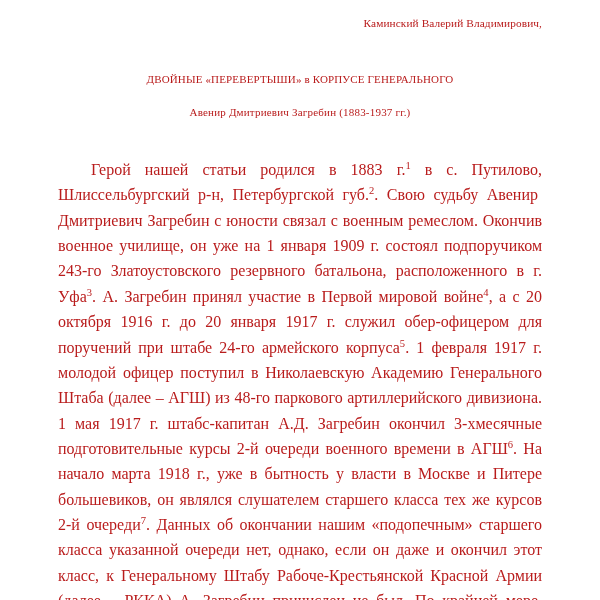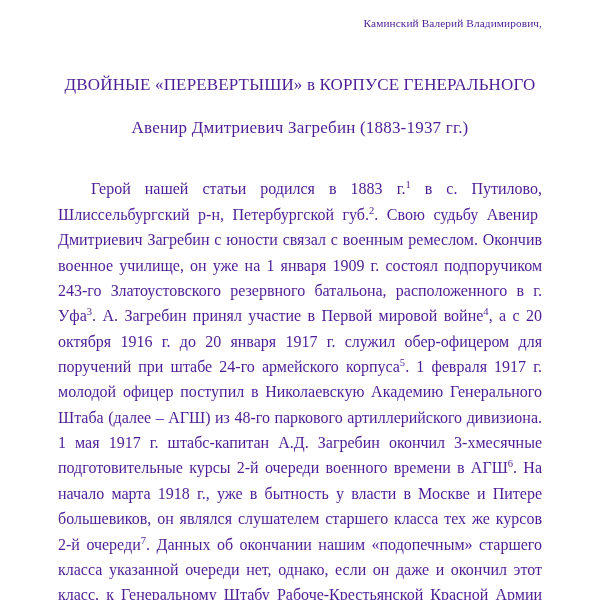--- a/index.html
+++ b/index.html
@@ -7,41 +7,41 @@
     padding: 0;
     background: #ffffff;
   }
   .page {
     position: relative;
     width: 600px;
     height: 600px;
     background: #ffffff;
     overflow: hidden;
     font-family: "Liberation Serif", "DejaVu Serif", serif;
-    color: #4c1d95;
+    color: #b91c1c;
   }
   .inner {
     padding: 14px 58px 0 58px;
   }
   .author-block {
     text-align: right;
     font-size: 11.3px;
     line-height: 1.72;
     margin-bottom: 0;
   }
   .author-line-1 {
     letter-spacing: 0.1px;
   }
   .author-line-2 {
     font-style: italic;
     letter-spacing: 0.1px;
   }
   .title-block {
     text-align: center;
-    font-size: 17px;
+    font-size: 11px;
     line-height: 1.62;
     margin-top: 38px;
   }
   .title-main {
     letter-spacing: 0.15px;
   }
   .title-sub {
     margin-top: 15px;
     letter-spacing: 0.2px;
   }

